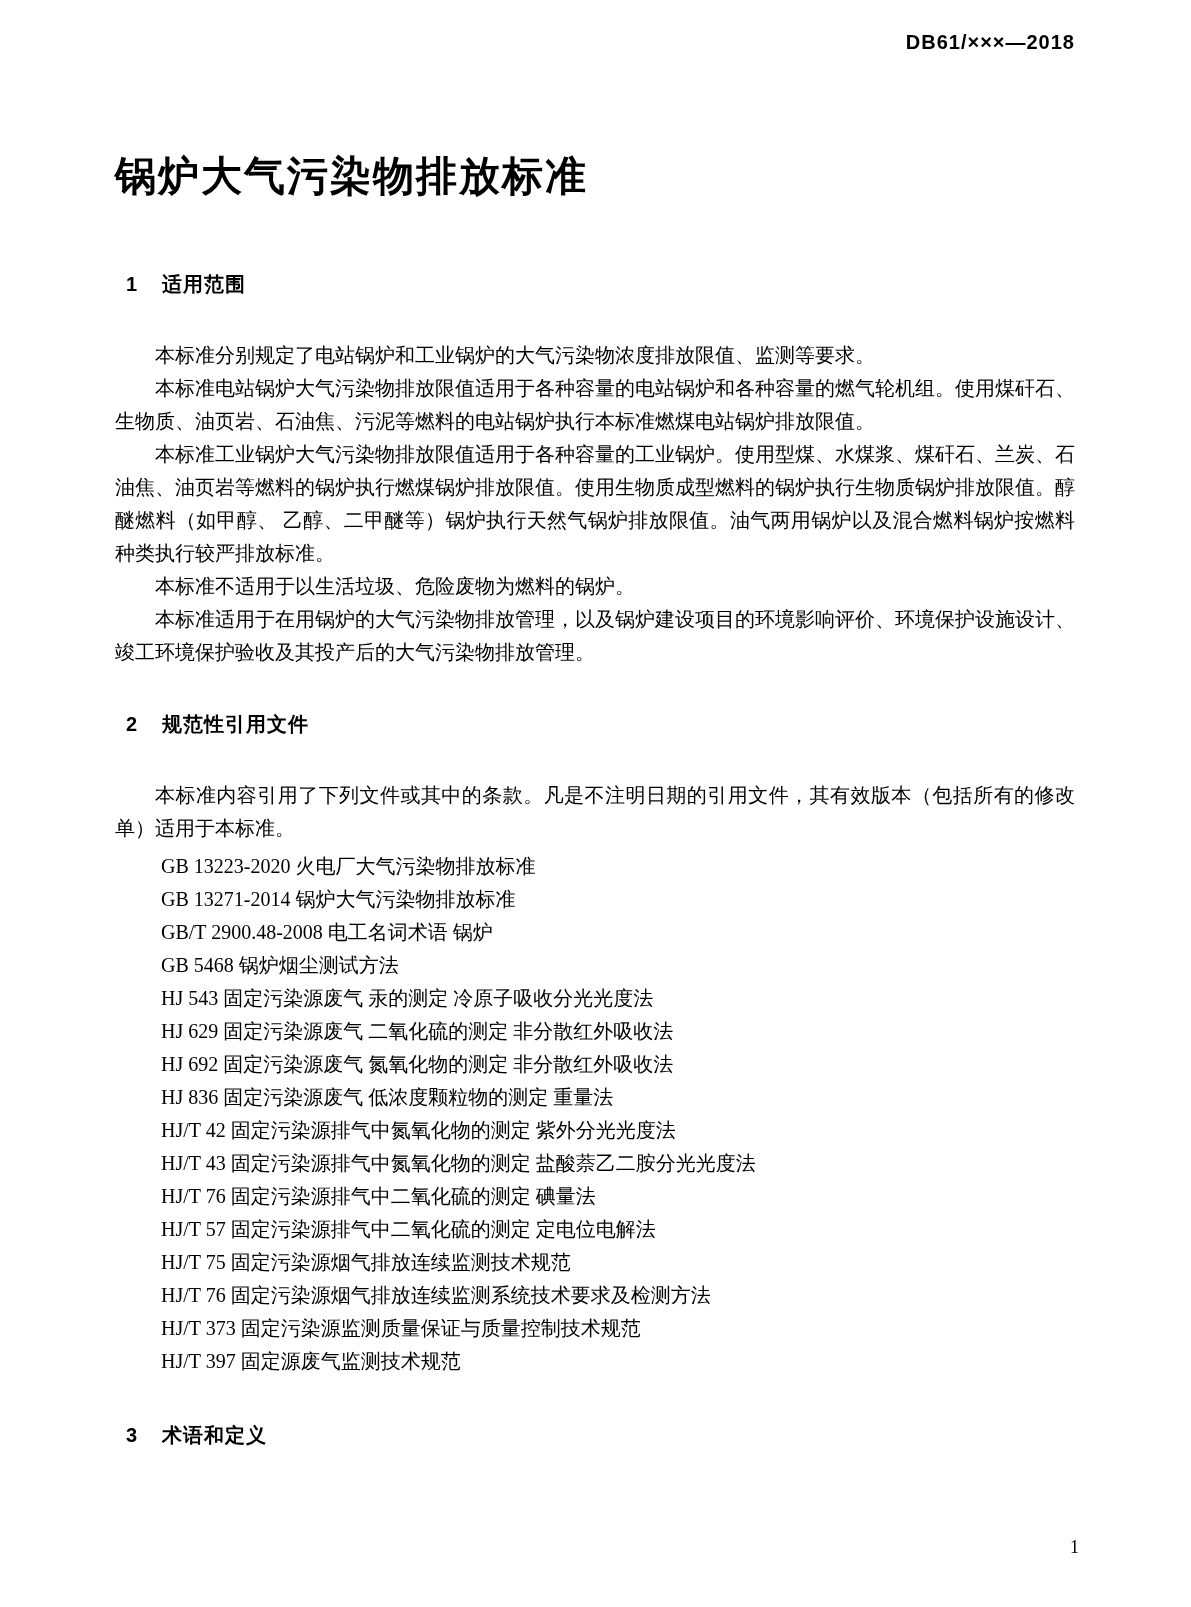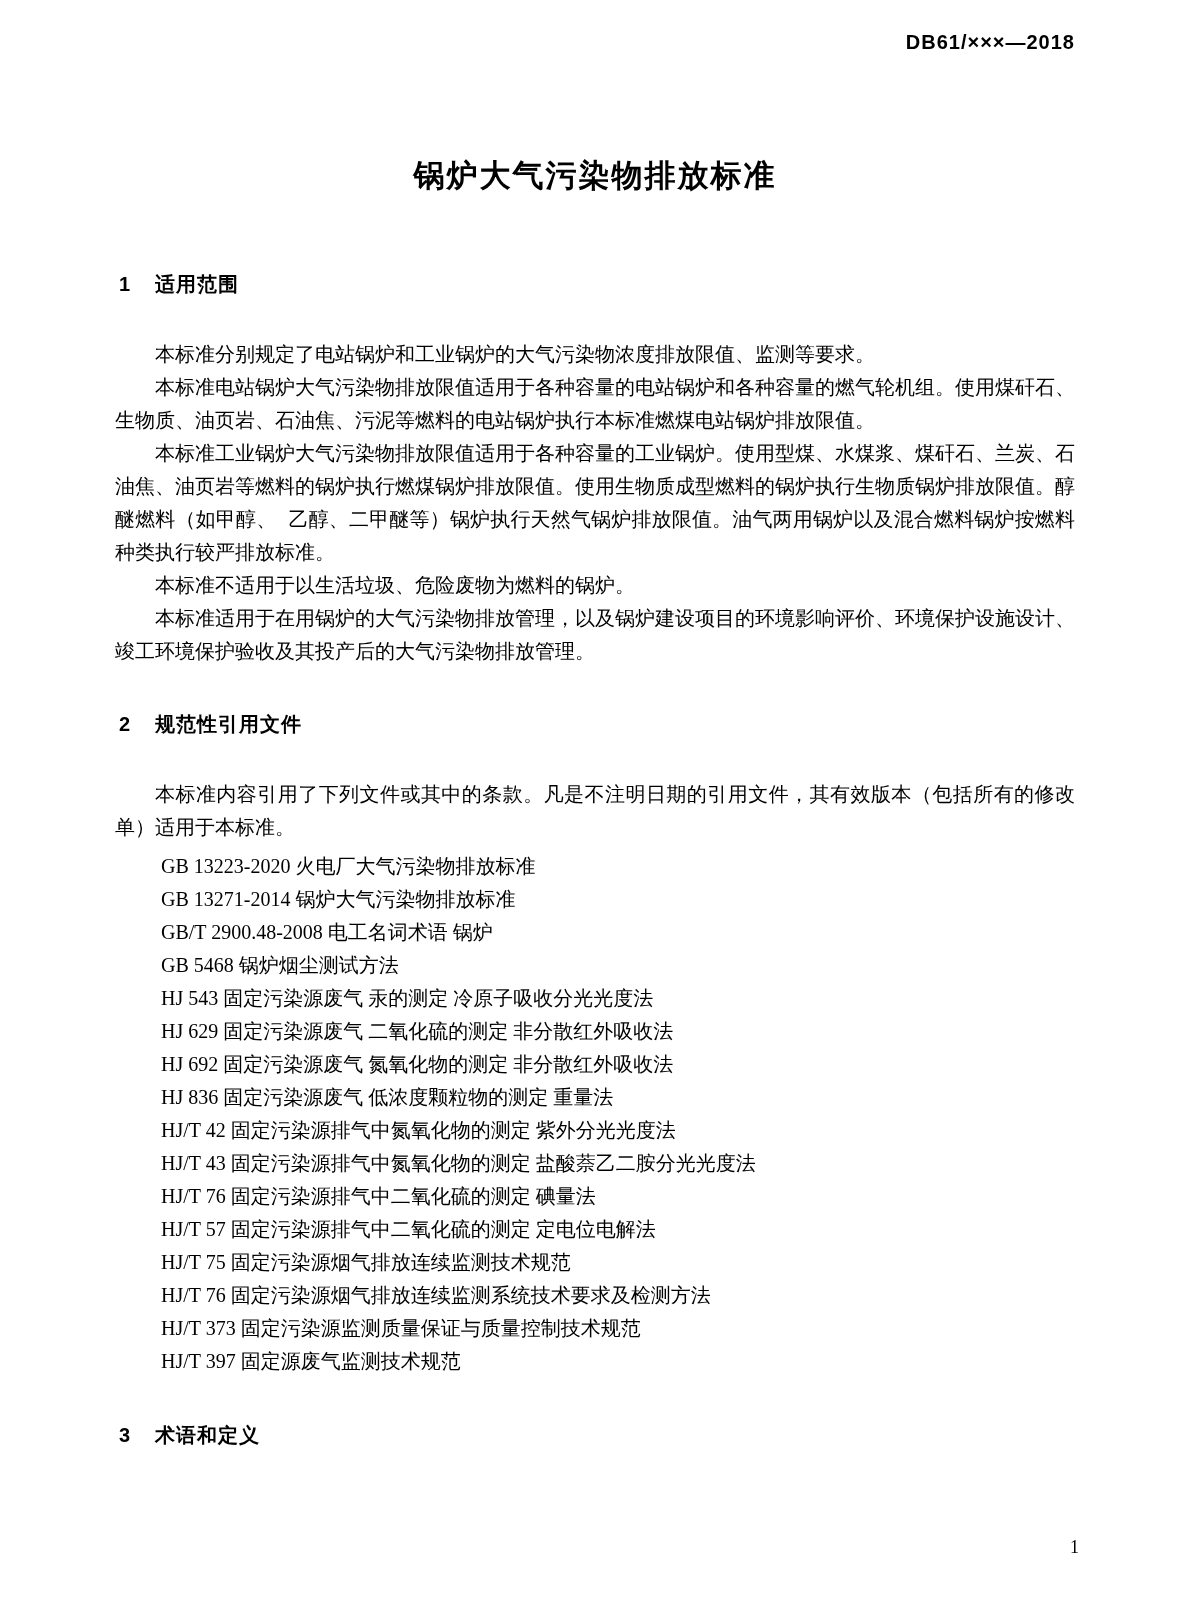--- a/index.html
+++ b/index.html
@@ -19,47 +19,45 @@
     padding-top: 30px;
     text-align: right;
     font-family: "Liberation Sans", "DejaVu Sans", sans-serif;
     font-weight: bold;
     font-size: 20px;
     line-height: 25px;
     letter-spacing: 1px;
   }
   h1.doc-title {
     margin: 100px 0 0 0;
-    text-align: center;
     font-family: "Liberation Sans", "DejaVu Sans", sans-serif;
     font-weight: bold;
-    font-size: 31px;
+    font-size: 41px;
     line-height: 42px;
     letter-spacing: 2px;
   }
   h2.sec-heading {
     font-family: "Liberation Sans", "DejaVu Sans", sans-serif;
     font-weight: bold;
     font-size: 20px;
     line-height: 26px;
-    margin: 4px;
+    margin: 11px;
   }
   .sec-num { display: inline-block; min-width: 14px; }
   .sec-title { display: inline-block; margin-left: 22px; letter-spacing: 1px; }
   #heading-1 { margin-top: 74px; }
   #heading-2 { margin-top: 42px; }
   #heading-3 { margin-top: 44px; }
   .body-block { margin-top: 42px; }
   .body-block p {
     margin: 0;
     font-size: 20px;
     line-height: 33px;
     text-align: justify;
     text-indent: 2em;
-    font-family: Liberation Mono, monospace;
   }
   .ref-list { margin-top: 5px; }
   .ref-item {
     font-size: 20px;
     line-height: 33px;
     padding-left: 2.3em;
     white-space: nowrap;
   }
   .page-number {
     position: absolute;

